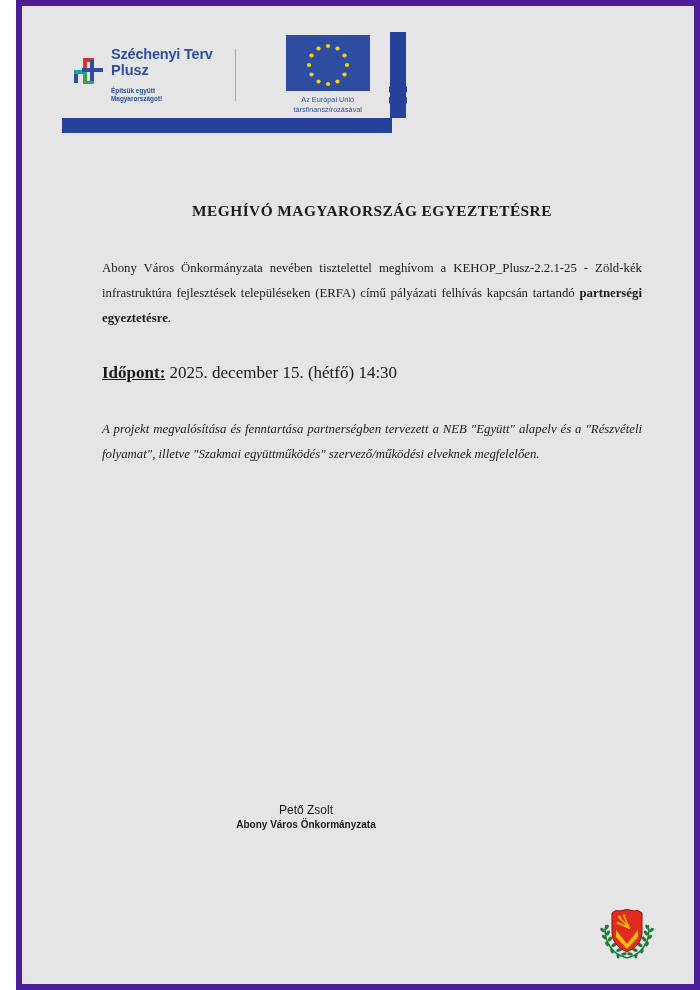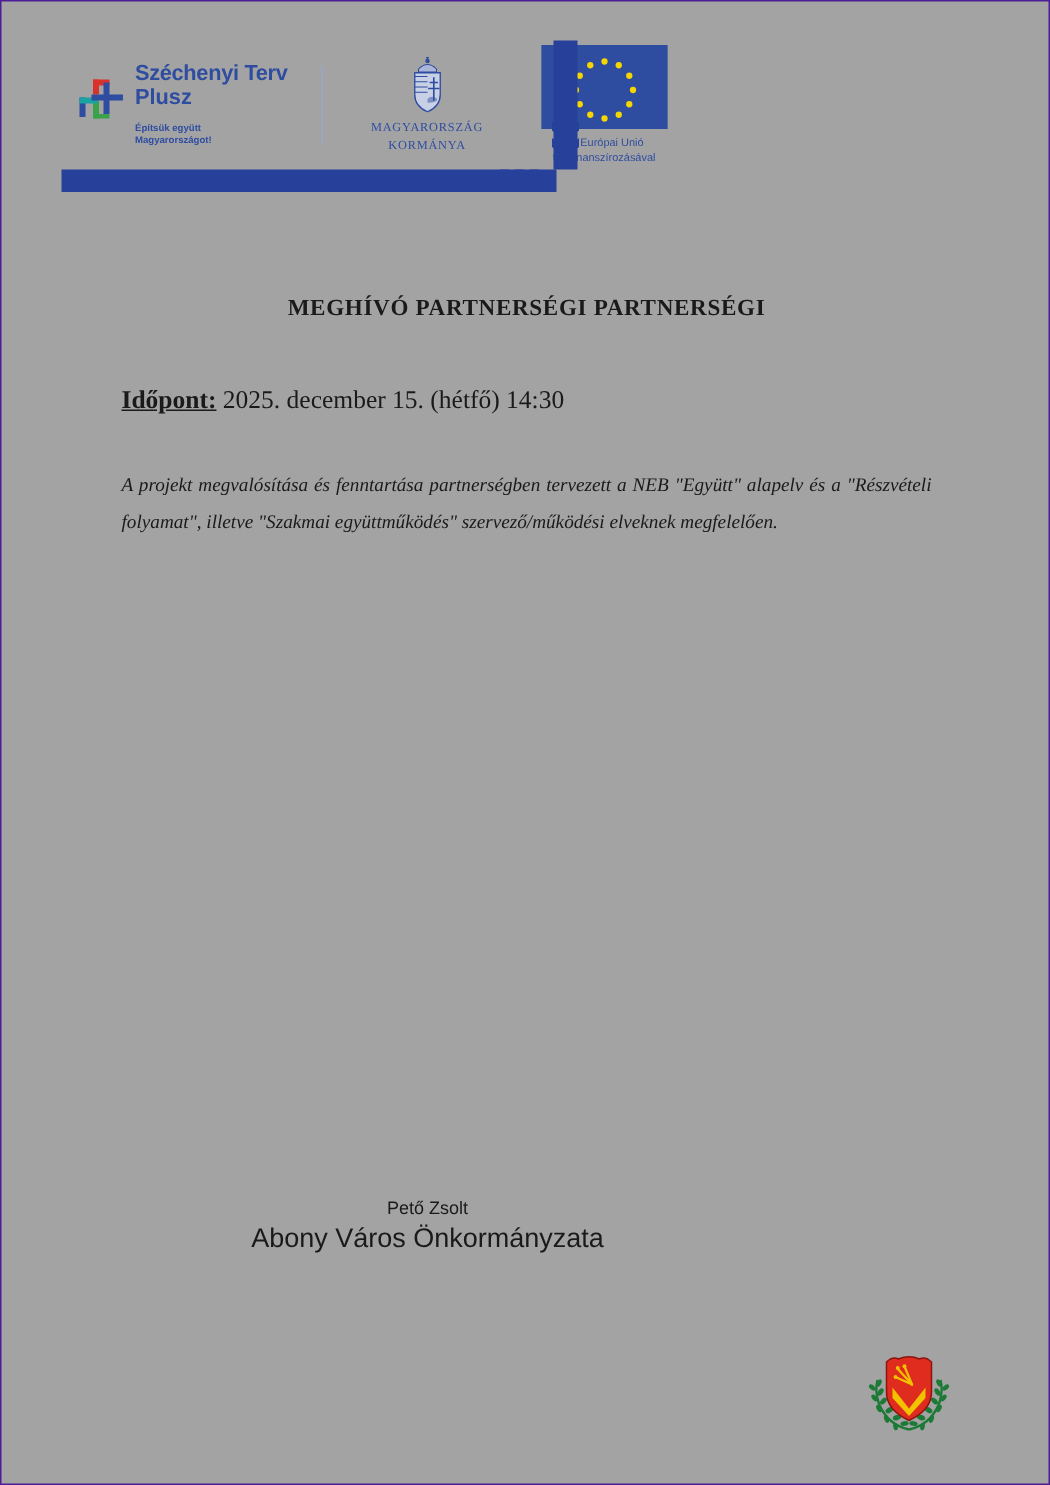--- a/index.html
+++ b/index.html
@@ -13,23 +13,24 @@
     height: 990px;
     position: relative;
     font-family: "Liberation Serif", "DejaVu Serif", serif;
     color: #1a1a1a;
     overflow: hidden;
   }
 
   .page {
     position: absolute;
     inset: 0;
-    background: #a3a3a3;
-    border: 1px solid #4c1d95;
+    background: #e5e5e5;
+    border: 6px solid #4c1d95;
     box-sizing: border-box;
+    margin-left: 16px;
   }
 
   
   .header-band {
     position: absolute;
     left: 0; top: 0;
     width: 700px;
     height: 150px;
   }
 
@@ -241,21 +242,21 @@
   .signature {
     position: absolute;
     left: 0;
     top: 796px;
     width: 568px;
     text-align: center;
     font-family: "Liberation Sans", sans-serif;
     font-size: 12px;
     line-height: 1.35;
   }
-  .signature .sig-org { font-weight: normal; font-size: 18px; }
+  .signature .sig-org { font-weight: bold; font-size: 10px; }
 
   
   .abony-crest {
     position: absolute;
     left: 578px;
     top: 897px;
     width: 54px;
     height: 58px;
   }
 </style>
@@ -286,39 +287,20 @@
             <span class="szt-slogan">
               <span>Építsük együtt</span><br>
               <span>Magyarországot!</span>
             </span>
           </span>
         </span>
       </div>
 
       <span class="logo-divider"></span>
 
-      <div class="hun-logo">
-        <svg class="hun-crest" width="30" height="38" viewBox="0 0 30 38">
-
-          <path d="M9 8 Q15 2 21 8 L21 10 L9 10 Z" fill="#aab6d8" stroke="#2f4da0" stroke-width="0.7"></path>
-          <circle cx="15" cy="2.6" r="1.5" fill="#2f4da0"></circle>
-          <path d="M15 1.4 L15 -0.4 M14 0.4 L16 0.4" stroke="#2f4da0" stroke-width="0.7"></path>
-
-          <path d="M6.5 10.5 L23.5 10.5 L23.5 25 Q23.5 33 15 36.5 Q6.5 33 6.5 25 Z" fill="#c8d0e6" stroke="#2f4da0" stroke-width="0.9"></path>
-
-          <path d="M6.5 13 h8.5 M6.5 16.5 h8.5 M6.5 20 h8.5 M6.5 23.5 h8.5" stroke="#2f4da0" stroke-width="0.8" fill="none"></path>
-
-          <path d="M15 28 Q18 25 21.6 28 Q21.6 30.5 15 30.5 Z" fill="#7e8fc2"></path>
-          <path d="M19.2 13.5 L19.2 29 M16.4 17 L22 17 M15.4 21 L23 21" stroke="#2f4da0" stroke-width="1.1" fill="none"></path>
-        </svg>
-        <div class="hun-text">
-          <div>MAGYARORSZÁG</div>
-          <div>KORMÁNYA</div>
-        </div>
-      </div>
 
       <div class="eu-logo">
         <div class="eu-flag">
           <svg width="84" height="56" viewBox="0 0 84 56" style="display:block">
             <rect width="84" height="56" fill="#2f4da0"></rect>
             <g fill="#f5d600">
               <circle cx="42" cy="11" r="2.1"></circle>
               <circle cx="51.5" cy="13.5" r="2.1"></circle>
               <circle cx="58.5" cy="20.5" r="2.1"></circle>
               <circle cx="61" cy="30" r="2.1"></circle>
@@ -352,23 +334,24 @@
       <svg width="46" height="23" viewBox="0 0 46 23">
         <path d="M2 4 L9 11.5 L2 19 L8 19 L15 11.5 L8 4 Z" fill="#27409a"></path>
         <path d="M12 4 L19 11.5 L12 19 L18 19 L25 11.5 L18 4 Z" fill="#27409a"></path>
         <path d="M22 4 L29 11.5 L22 19 L28 19 L35 11.5 L28 4 Z" fill="#27409a"></path>
       </svg>
     </div>
   </div>
 
   <div class="doc">
 
-    <h1 class="doc-title">MEGHÍVÓ PARTNERSÉGI PARTNERSÉGI</h1>
-
-
+    <h1 class="doc-title">MEGHÍVÓ MAGYARORSZÁG EGYEZTETÉSRE</h1>
+
+
+    <p class="para"><span>Abony Város Önkormányzata nevében tisztelettel meghívom a KEHOP_Plusz-2.2.1-25 - Zöld-kék infrastruktúra fejlesztések településeken (ERFA) című pályázati felhívás kapcsán tartandó </span><b>partnerségi egyeztetésre</b><span>.</span></p>
 
     <p class="field"><span class="u-label">Időpont:</span> <span>2025. december 15. (hétfő) 14:30</span></p>
 
 
 
     <p class="para-italic">A projekt megvalósítása és fenntartása partnerségben tervezett a NEB "Együtt" alapelv és a "Részvételi folyamat", illetve "Szakmai együttműködés" szervező/működési elveknek megfelelően.</p>
 
   </div>
 
   <div class="signature">

